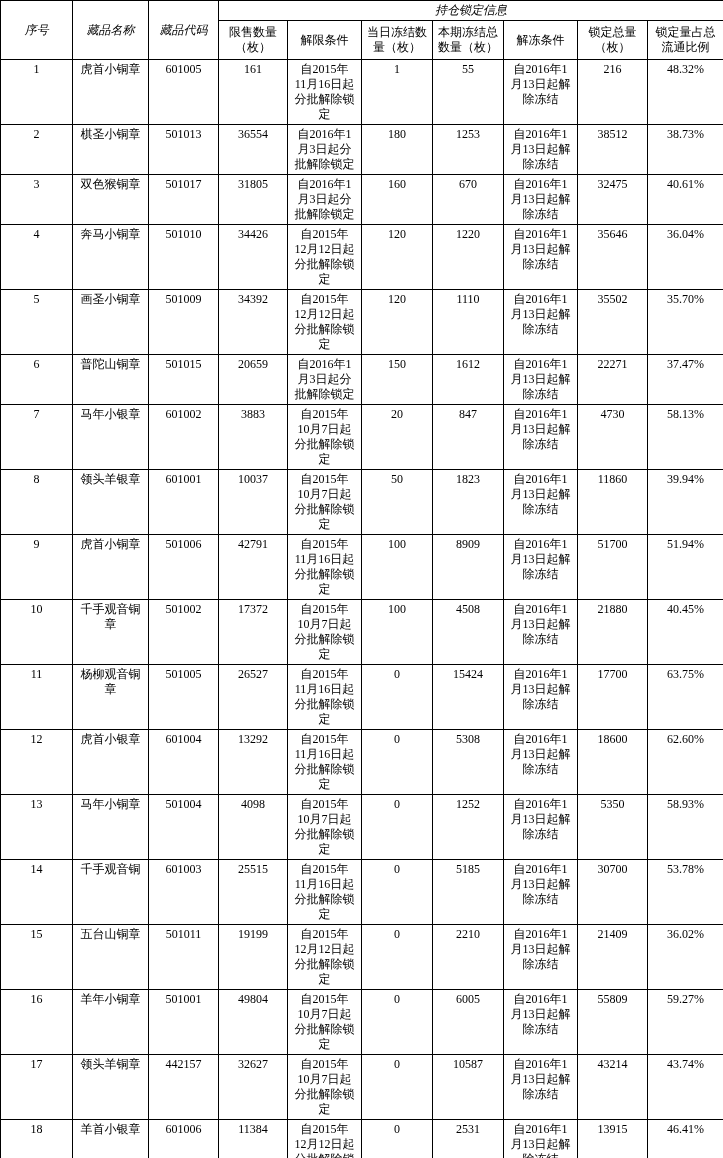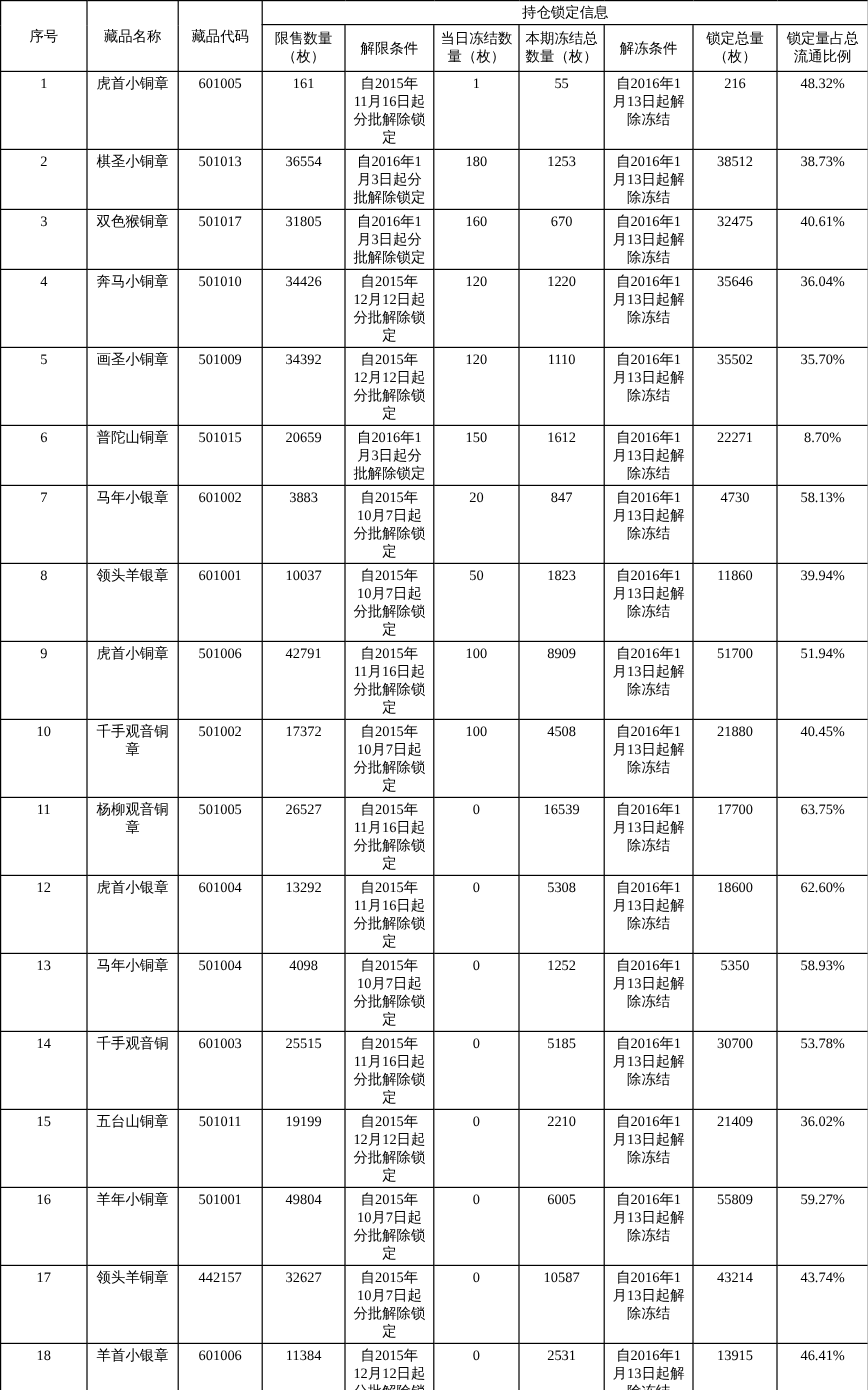--- a/index.html
+++ b/index.html
@@ -31,20 +31,21 @@
     padding: 2px 1px;
     white-space: pre-line;
     overflow: hidden;
     font-weight: normal;
   }
   table.lockup thead th {
     vertical-align: middle;
   }
   table.lockup thead tr.group-row th {
     height: 14px;
+    font-style: italic;
   }
   table.lockup thead tr.sub-row th {
     height: 34px;
   }
   table.lockup tbody td {
     vertical-align: top;
   }
 </style>
 </head>
 <body>
@@ -176,21 +177,21 @@
           <td>20659</td>
           <td>自2016年1
 月3日起分
 批解除锁定</td>
           <td>150</td>
           <td>1612</td>
           <td>自2016年1
 月13日起解
 除冻结</td>
           <td>22271</td>
-          <td>8.70%</td>
+          <td>37.47%</td>
         </tr>
         <tr>
           <td>7</td>
           <td>马年小银章</td>
           <td>601002</td>
           <td>3883</td>
           <td>自2015年
 10月7日起
 分批解除锁
 定</td>
@@ -258,21 +259,21 @@
           <td>11</td>
           <td>杨柳观音铜
 章</td>
           <td>501005</td>
           <td>26527</td>
           <td>自2015年
 11月16日起
 分批解除锁
 定</td>
           <td>0</td>
-          <td>16539</td>
+          <td>15424</td>
           <td>自2016年1
 月13日起解
 除冻结</td>
           <td>17700</td>
           <td>63.75%</td>
         </tr>
         <tr>
           <td>12</td>
           <td>虎首小银章</td>
           <td>601004</td>

